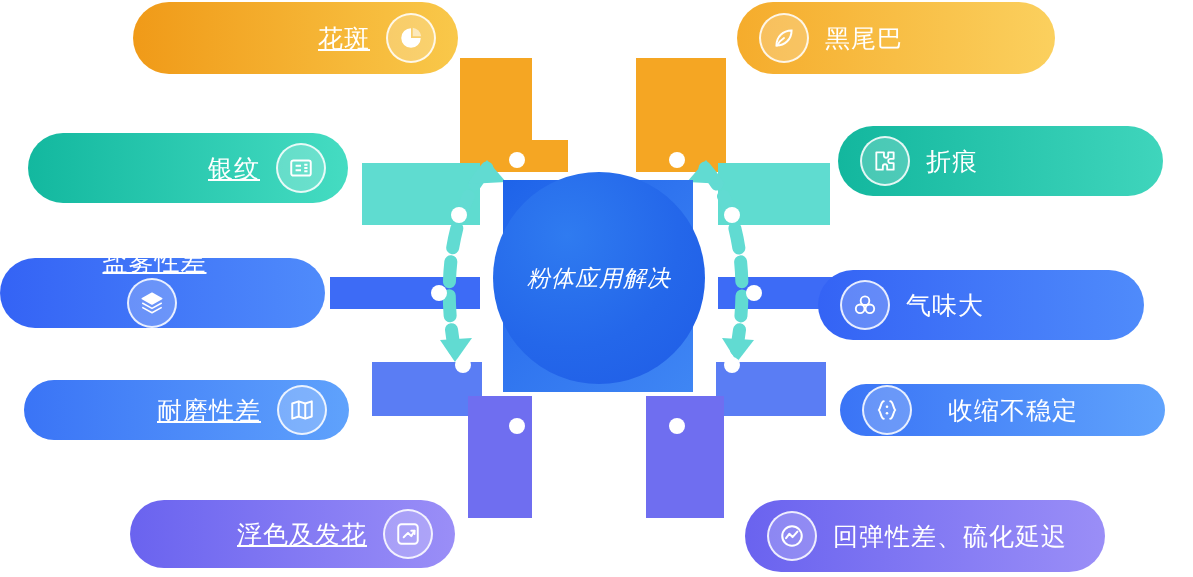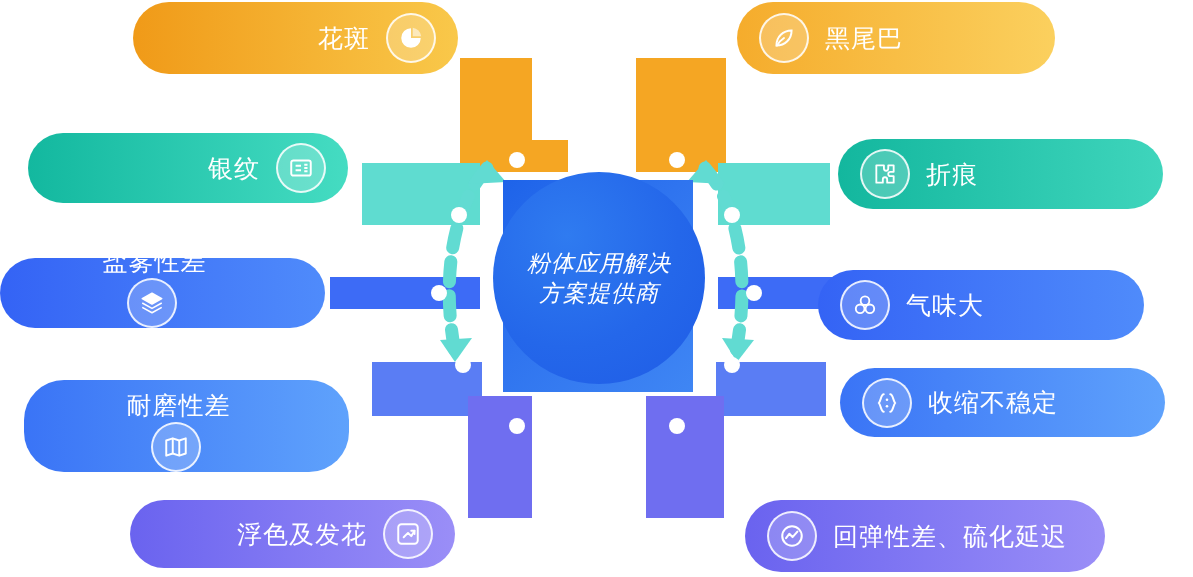--- a/index.html
+++ b/index.html
@@ -35,21 +35,21 @@
   .badge{
     width:46px;height:46px;border-radius:50%;
     background:rgba(255,255,255,0.22);
     border:2px solid rgba(255,255,255,0.85);
     display:flex;align-items:center;justify-content:center;
     flex:0 0 auto;
   }
   .badge svg{display:block;}
 
   
-  .pill.left .label{margin-right:16px;}
+  .pill.left .label{margin-right:16px;text-decoration:underline;}
   .pill.left .badge{margin-right:22px;}
   .pill.right .badge{margin-left:22px;}
   .pill.right .label{margin-left:16px;}
 
   
   #center-square{
     position:absolute;
     background:linear-gradient(135deg,#1e63e9 0%,#2f74ef 45%,#3f86f4 100%);
   }
   #center-circle{
@@ -114,21 +114,20 @@
   <div class="dot" style="left:746px;top:285px;width:16px;height:16px;"></div>
   <div class="dot" style="left:455px;top:357px;width:16px;height:16px;"></div>
   <div class="dot" style="left:724px;top:357px;width:16px;height:16px;"></div>
   <div class="dot" style="left:509px;top:418px;width:16px;height:16px;"></div>
   <div class="dot" style="left:669px;top:418px;width:16px;height:16px;"></div>
 
   <div id="center-square" style="left:503px;top:180px;width:190px;height:212px;"></div>
   <div id="center-circle" style="left:493px;top:172px;width:212px;height:212px;">
     <div class="ctext">
       <div>粉体应用解决</div>
-      <div>方案提供商</div>
     </div>
   </div>
 
   <div class="pill left" style="left:133px;top:2px;width:325px;height:72px;background:linear-gradient(90deg,#f09a18,#f9c84a);">
     <span class="label">花斑</span>
     <span class="badge">
       <svg width="26" height="26" viewBox="0 0 24 24" fill="none" stroke="#ffffff" stroke-width="1.8">
         <path d="M12 3a9 9 0 1 0 9 9h-9V3z" fill="#ffffff" stroke="none"></path>
         <path d="M13.6 2.6A9 9 0 0 1 21.4 10.4h-7.8V2.6z" fill="#ffffff" opacity="0.55" stroke="none"></path>
       </svg>
@@ -149,21 +148,21 @@
     <span class="label">盐雾性差</span>
     <span class="badge">
       <svg width="26" height="26" viewBox="0 0 24 24" fill="#ffffff" stroke="#ffffff" stroke-width="1.4" stroke-linejoin="round">
         <path d="M12 3 3 8l9 5 9-5-9-5z"></path>
         <path d="M3 12l9 5 9-5" fill="none"></path>
         <path d="M3 16l9 5 9-5" fill="none"></path>
       </svg>
     </span>
   </div>
 
-  <div class="pill left" style="left:24px;top:380px;width:325px;height:92px;background:linear-gradient(90deg,#3a74f6,#5fa2fc);flex-direction:column;">
+  <div class="pill left" style="left:24px;top:380px;width:325px;height:60px;background:linear-gradient(90deg,#3a74f6,#5fa2fc);">
     <span class="label">耐磨性差</span>
     <span class="badge">
       <svg width="26" height="26" viewBox="0 0 24 24" fill="none" stroke="#ffffff" stroke-width="1.8" stroke-linejoin="round">
         <path d="M3 6l6-2 6 2 6-2v14l-6 2-6-2-6 2V6z"></path>
         <path d="M9 4v14M15 6v14"></path>
       </svg>
     </span>
   </div>
 
   <div class="pill left" style="left:130px;top:500px;width:325px;height:68px;background:linear-gradient(90deg,#6a63ef,#9a8ef7);">
@@ -180,41 +179,41 @@
   <div class="pill right" style="left:737px;top:2px;width:318px;height:72px;background:linear-gradient(90deg,#f5ac2c,#fbd05e);">
     <span class="badge">
       <svg width="26" height="26" viewBox="0 0 24 24" fill="none" stroke="#ffffff" stroke-width="1.8" stroke-linecap="round">
         <path d="M5 19C5 11 11 5 19 5c0 8-6 14-14 14z"></path>
         <path d="M12 12c-3 2-5 4-6.5 7"></path>
       </svg>
     </span>
     <span class="label">黑尾巴</span>
   </div>
 
-  <div class="pill right" style="left:838px;top:139px;width:325px;height:70px;background:linear-gradient(90deg,#13b79e,#3fd5bc);">
+  <div class="pill right" style="left:838px;top:126px;width:325px;height:70px;background:linear-gradient(90deg,#13b79e,#3fd5bc);">
     <span class="badge">
       <svg width="26" height="26" viewBox="0 0 24 24" fill="none" stroke="#ffffff" stroke-width="1.7" stroke-linejoin="round">
         <path d="M4 4h7v3a2 2 0 1 0 4 0V4h5v6h-3a2 2 0 1 0 0 4h3v6h-6v-3a2 2 0 1 0-4 0v3H4V4z"></path>
       </svg>
     </span>
     <span class="label">折痕</span>
   </div>
 
   <div class="pill right" style="left:818px;top:258px;width:326px;height:70px;background:linear-gradient(90deg,#3463f5,#4f8bfb);margin-top:12px;">
     <span class="badge">
       <svg width="26" height="26" viewBox="0 0 24 24" fill="none" stroke="#ffffff" stroke-width="1.7">
         <circle cx="12" cy="8" r="4"></circle>
         <circle cx="7.5" cy="15.5" r="4"></circle>
         <circle cx="16.5" cy="15.5" r="4"></circle>
       </svg>
     </span>
     <span class="label">气味大</span>
   </div>
 
-  <div class="pill right" style="left:840px;top:368px;width:325px;height:69px;background:linear-gradient(90deg,#3a74f6,#5fa2fc);">
+  <div class="pill right" style="left:840px;top:384px;width:325px;height:52px;background:linear-gradient(90deg,#3a74f6,#5fa2fc);gap:20px;">
     <span class="badge">
       <svg width="26" height="26" viewBox="0 0 24 24" fill="none" stroke="#ffffff" stroke-width="1.8" stroke-linecap="round">
         <path d="M9 4C6.5 4 6.5 9.5 4.5 12c2 2.5 2 8 4.5 8"></path>
         <path d="M15 4c2.5 0 2.5 5.5 4.5 8-2 2.5-2 8-4.5 8"></path>
         <circle cx="12" cy="9" r="1.2" fill="#ffffff" stroke="none"></circle>
         <circle cx="12" cy="15" r="1.2" fill="#ffffff" stroke="none"></circle>
       </svg>
     </span>
     <span class="label">收缩不稳定</span>
   </div>

